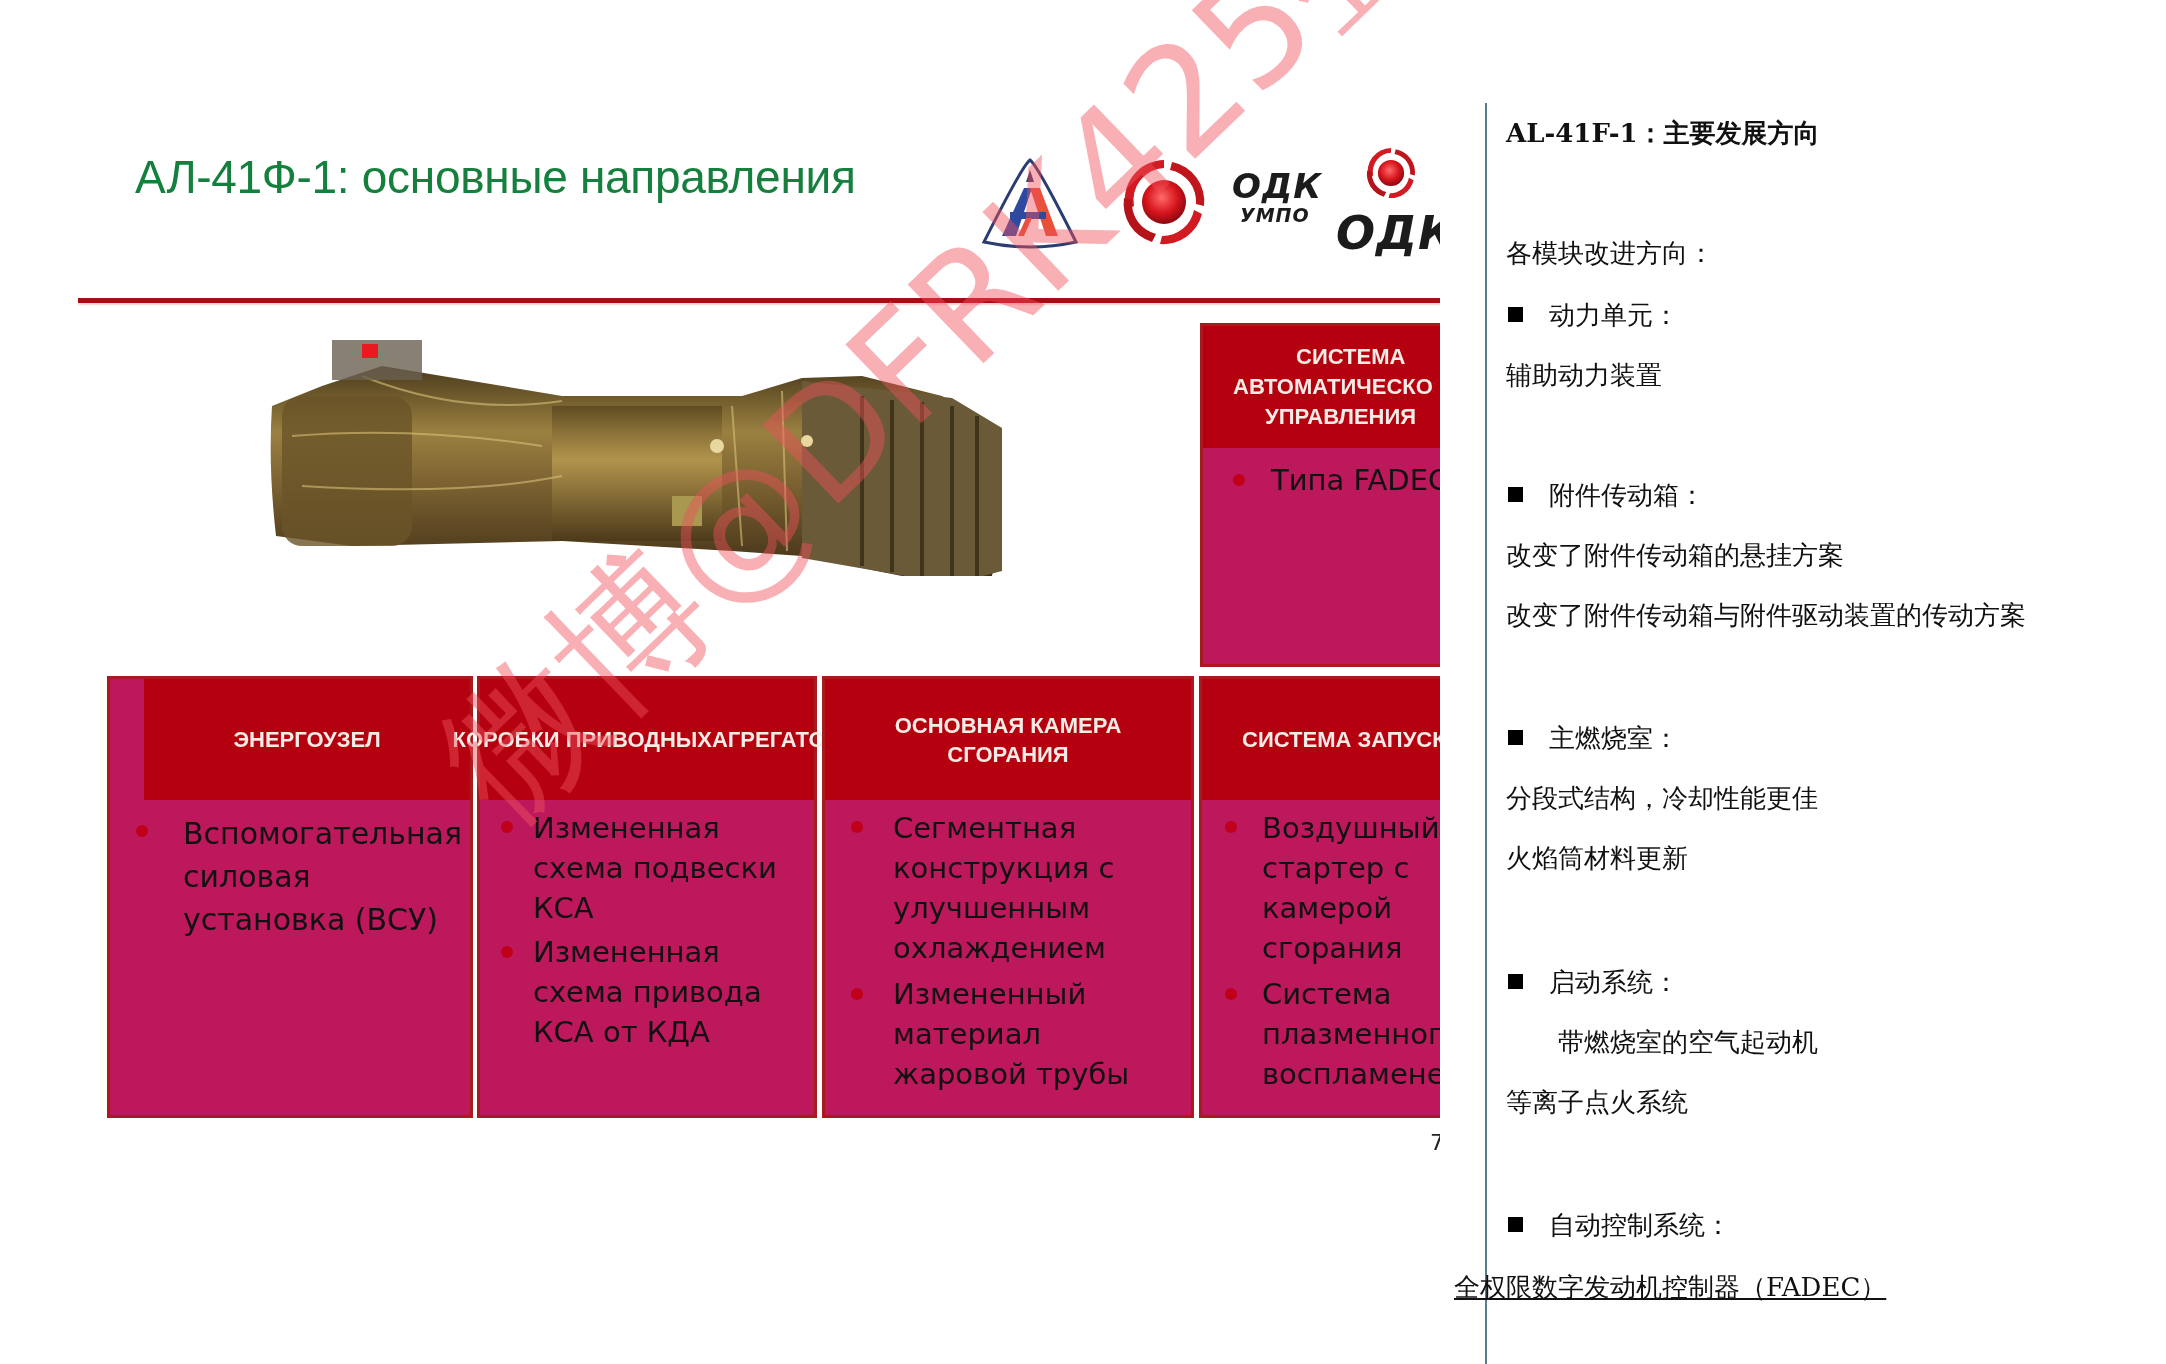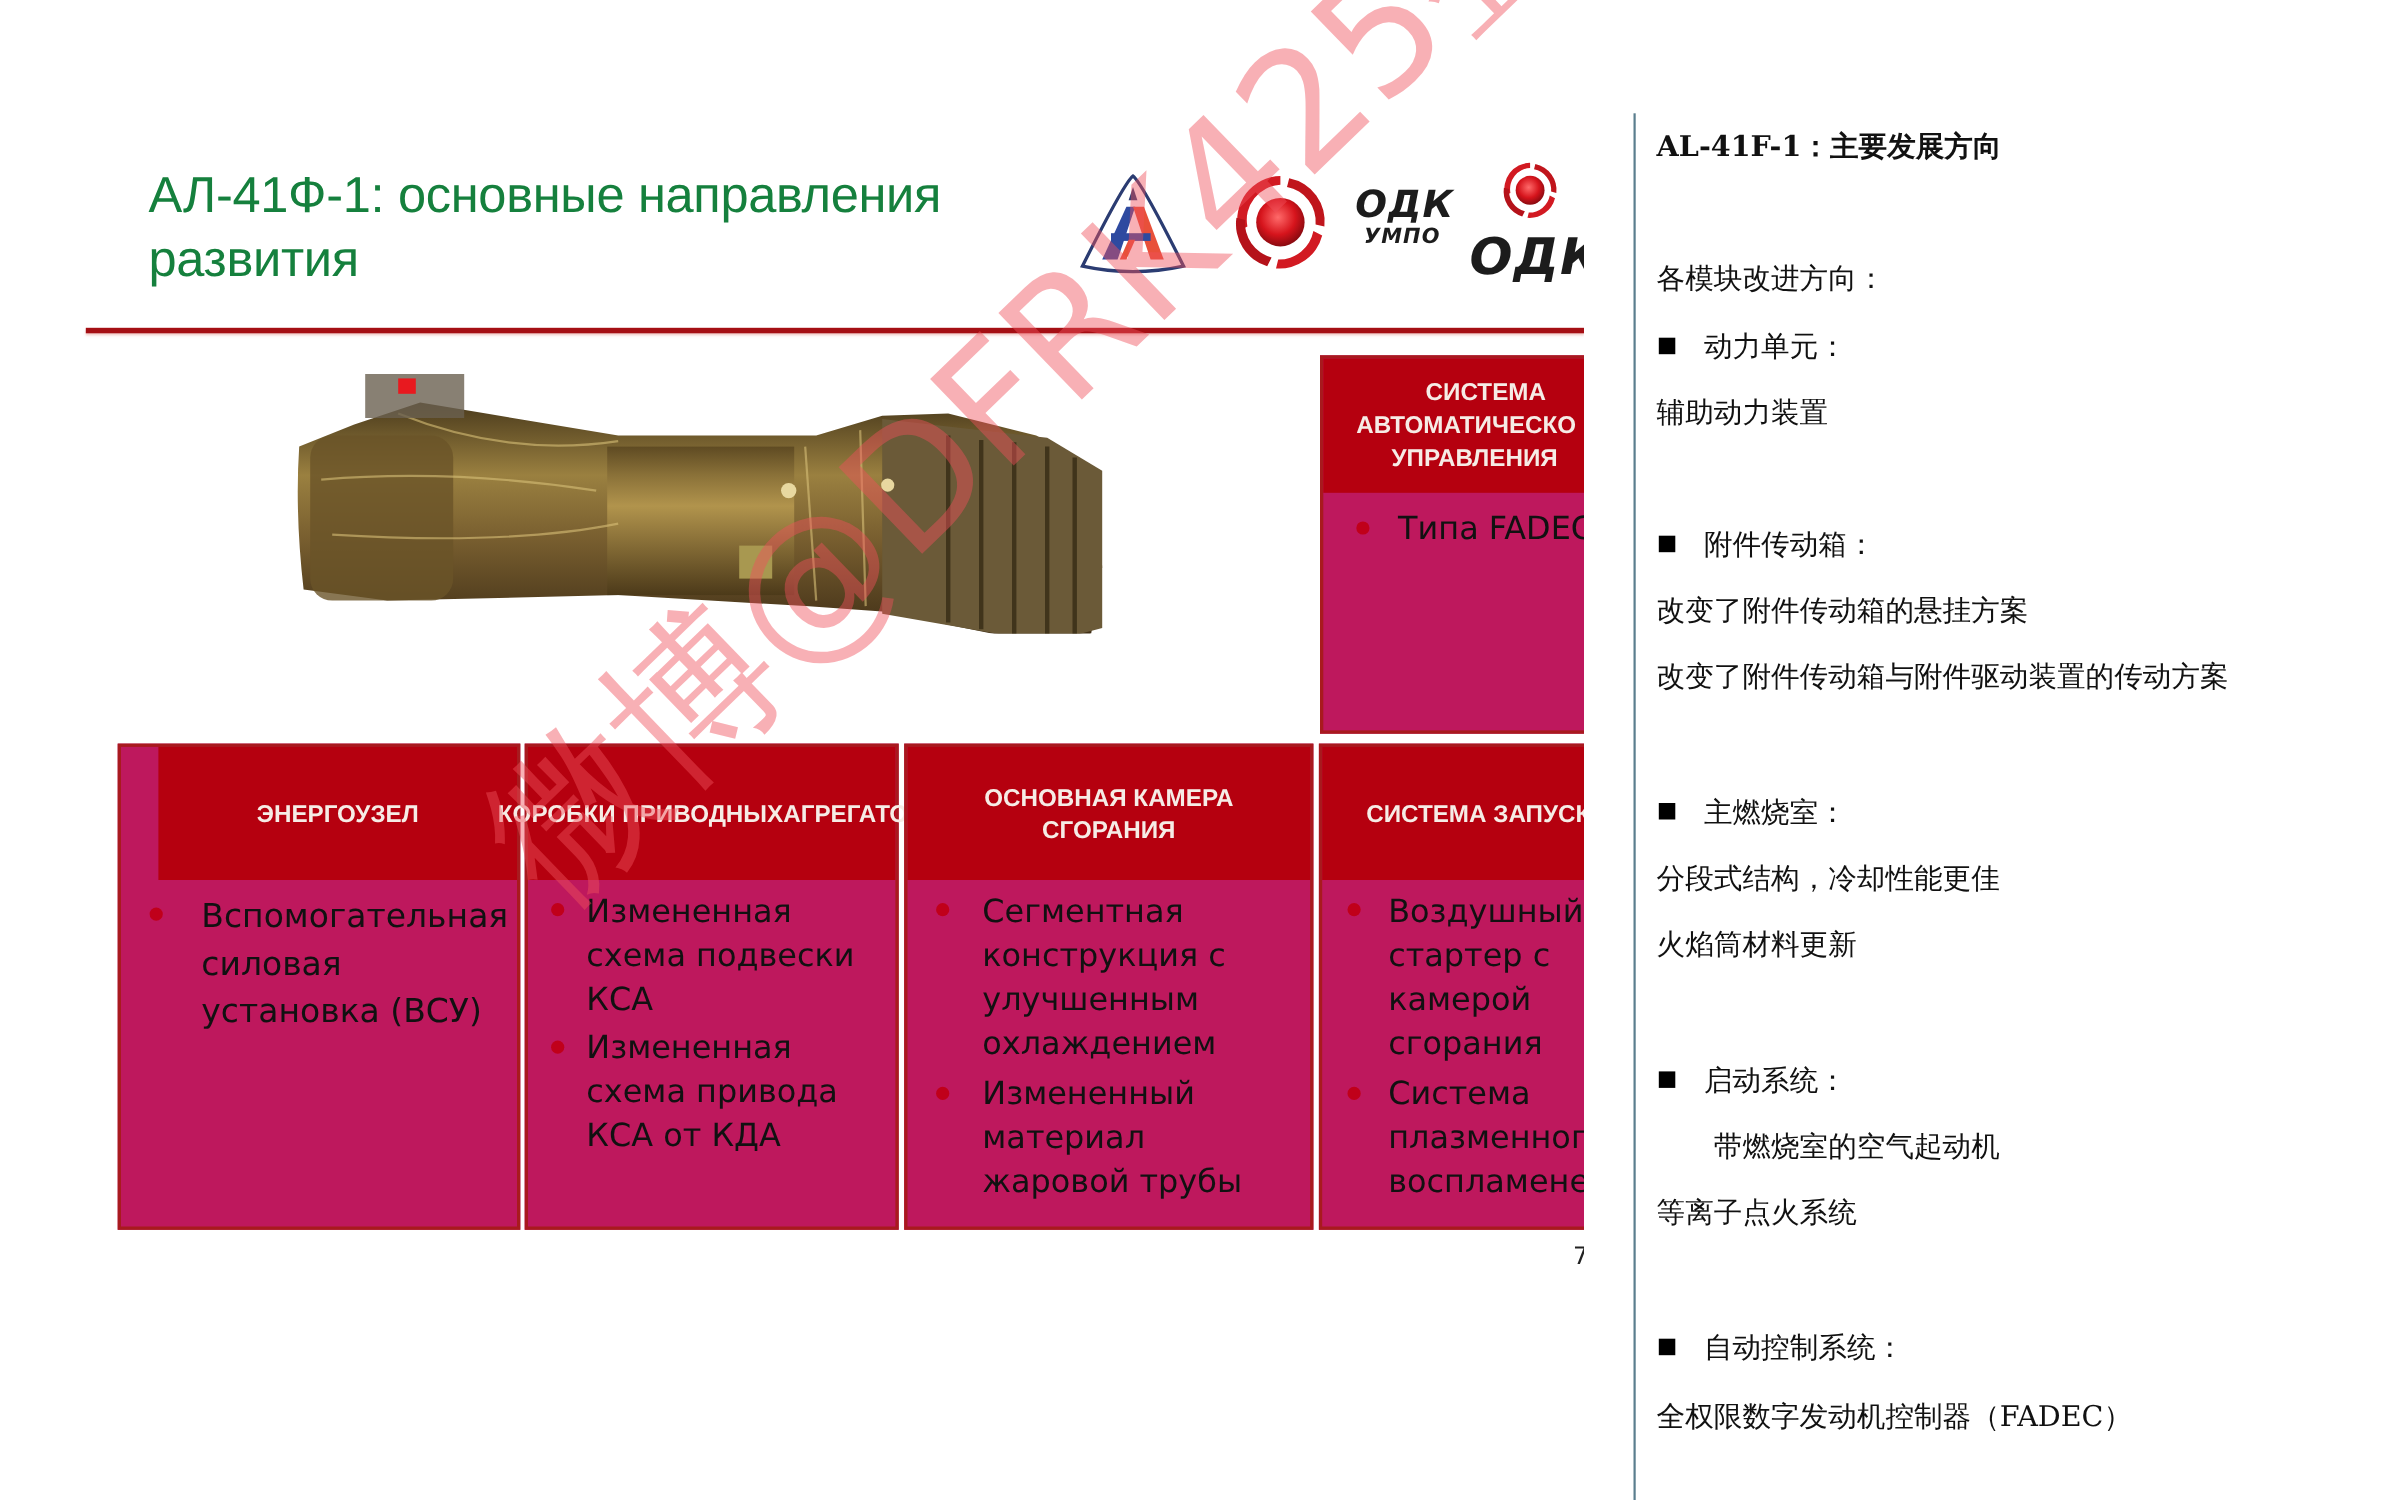--- a/index.html
+++ b/index.html
@@ -20,21 +20,20 @@
   .watermark { left: 470px; top: 690px; font-family: "DejaVu Sans", sans-serif; font-size: 150px; color: rgba(240,80,90,0.45); transform: rotate(-44deg); transform-origin: left center; white-space: nowrap; pointer-events: none; }
   .logo-text { font-family: "DejaVu Sans", sans-serif; font-weight: bold; font-style: italic; color: #1c1c1c; }
 </style>
 </head>
 <body>
 
 <div class="slide">
 
   <div class="abs slide-title">
     <div>АЛ-41Ф-1: основные направления</div>
-    <div>развития</div>
   </div>
 
   <svg class="abs" style="left:980px;top:156px" width="100" height="98" viewBox="0 0 100 98">
     <path d="M50 4 Q58 10 96 86 Q50 96 4 86 Q42 10 50 4Z" fill="#fff" stroke="#2b3c72" stroke-width="3"></path>
     <path d="M50 14 L46 26 L54 26Z" fill="#2b3c72"></path>
     <path d="M22 80 L44 32 L52 32 L36 80Z" fill="#2e4aa0"></path>
     <path d="M50 32 L60 32 L78 80 L66 80Z" fill="#e8503a"></path>
     <rect x="30" y="56" width="36" height="7" fill="#2e4aa0"></rect>
     <path d="M38 80 L46 62 L52 62 L44 80Z" fill="#e8503a"></path>
   </svg>
@@ -214,15 +213,15 @@
 
 <div class="abs cn" style="left:1508px;top:721px;"><span class="sq"></span><span>主燃烧室：</span></div>
 <div class="abs cn" style="left:1506px;top:781px;">分段式结构，冷却性能更佳</div>
 <div class="abs cn" style="left:1506px;top:841px;">火焰筒材料更新</div>
 
 <div class="abs cn" style="left:1508px;top:965px;"><span class="sq"></span><span>启动系统：</span></div>
 <div class="abs cn" style="left:1558px;top:1025px;">带燃烧室的空气起动机</div>
 <div class="abs cn" style="left:1506px;top:1085px;">等离子点火系统</div>
 
 <div class="abs cn" style="left:1508px;top:1208px;"><span class="sq"></span><span>自动控制系统：</span></div>
-<div class="abs cn" style="left:1506px;top:1270px;">全权限数字发动机控制器（FADEC）</div>
+<div class="abs cn" style="left:1454px;top:1270px;text-decoration:underline;">全权限数字发动机控制器（FADEC）</div>
 
 <div class="abs watermark">微博@DFRK425整理</div>
 
 </body></html>

